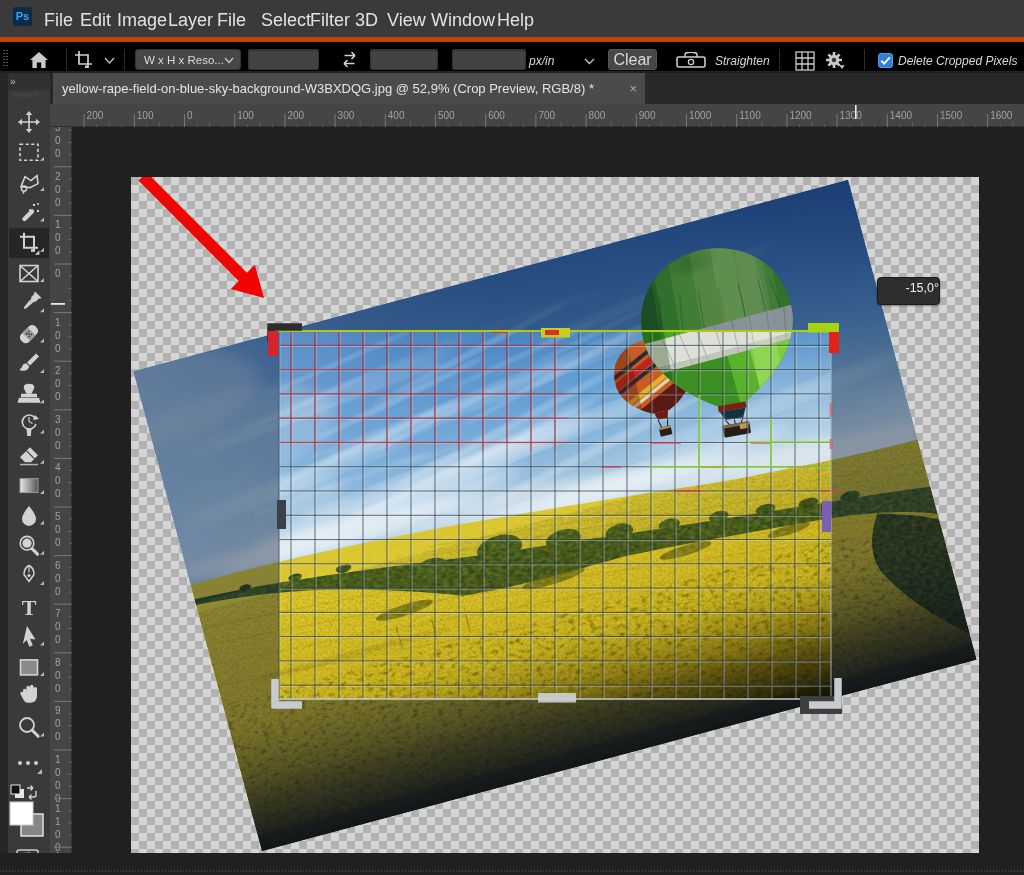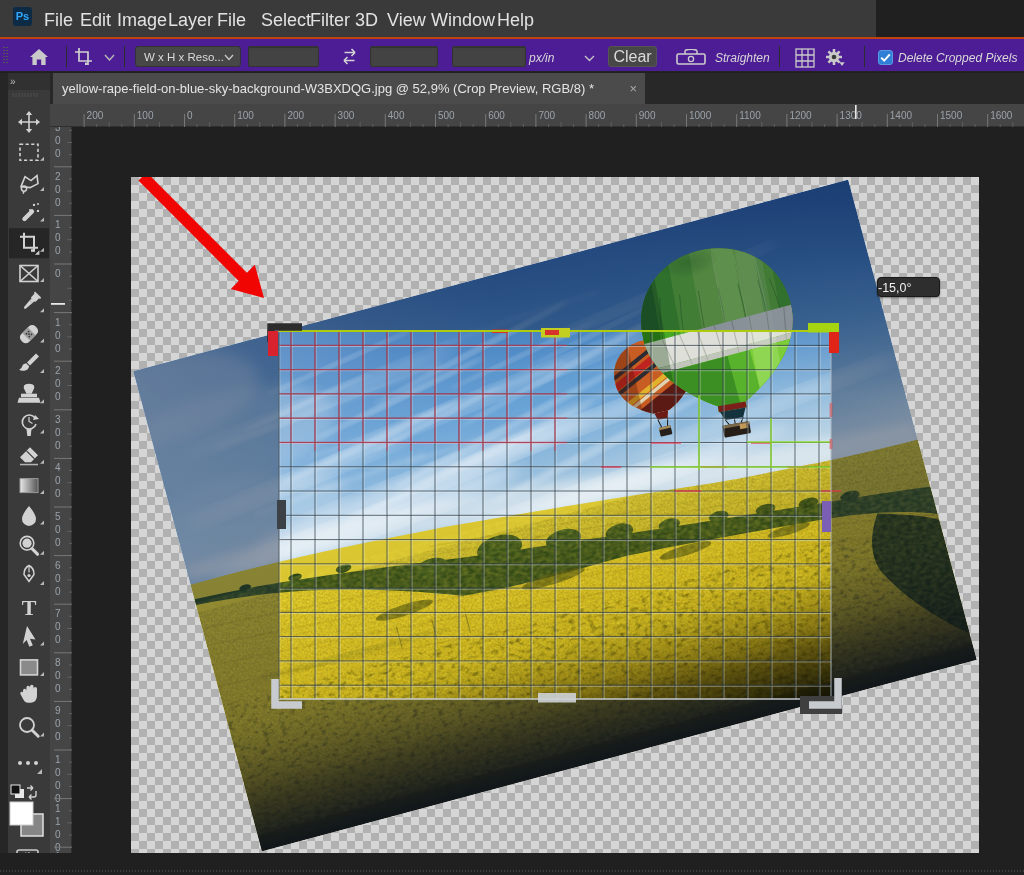--- a/index.html
+++ b/index.html
@@ -1,28 +1,28 @@
 <!DOCTYPE html>
 <html><head>
 <meta charset="utf-8">
 <style>
   * { margin:0; padding:0; box-sizing:border-box; }
   html,body { width:1024px; height:875px; overflow:hidden; background:#202020;
     font-family:"Liberation Sans", sans-serif; }
   .abs { position:absolute; }
   #page { position:relative; width:1024px; height:875px; }
 
-  #menubar { left:0; top:0; width:876px; height:37px; background:#3a3a3a; }
+  #menubar { left:0; top:0; width:1024px; height:37px; background:#3a3a3a; }
   #menubar .mi { position:absolute; top:10px; font-size:18px; color:#e2e2e2; }
   #pslogo { position:absolute; left:13px; top:7px; width:19px; height:19px;
     background:#0d2b45; border-radius:3px; color:#31a8ff; font-size:11px; font-weight:bold;
     text-align:center; line-height:19px; }
 
-  #optbar { left:0; top:37px; width:1024px; height:35px; background:#4c1d95;
-    border-top:2px solid #c2410c; border-bottom:1px solid #232323; }
+  #optbar { left:0; top:37px; width:1024px; height:35px; background:#000000;
+    border-top:5px solid #c2410c; border-bottom:1px solid #232323; }
   .sep { position:absolute; top:7px; width:1px; height:21px; background:#2d2d2d; }
   .field { position:absolute; top:7px; height:21px; background:#434343;
     border:1px solid #333; border-radius:2px; box-shadow:inset 0 1px 1px rgba(0,0,0,0.25); }
   .obtn { position:absolute; top:7px; height:21px; background:#474747;
     border:1px solid #333; border-radius:3px; color:#dadada; font-size:16px; }
   .otext { position:absolute; color:#d8d8d8; font-size:12px; top:12px;font-style:italic; }
 
   #tabbar { left:0; top:73px; width:1024px; height:31px; background:#282828; }
   #tab { position:absolute; left:53px; top:0; width:592px; height:31px; background:#4b4b4b;
     color:#e4e4e4; font-size:13px; line-height:31px; padding-left:9px; white-space:nowrap; }
@@ -36,23 +36,23 @@
   #vruler { left:50px; top:127px; width:22px; height:743px; background:#454545; }
 
   #canvas { left:131px; top:177px; width:848px; height:676px;
     background-image:conic-gradient(#d5d5d5 90deg, #b1b1b1 90deg 180deg, #d5d5d5 180deg 270deg, #b1b1b1 270deg);
     background-size:16px 16px; }
 
   #photo { left:185px; top:267px; width:740px; height:497px; transform:rotate(-15deg); }
 
   #overlay { left:131px; top:177px; width:848px; height:676px; pointer-events:none; }
 
-  #tooltip { left:877px; top:277px; width:63px; height:20px; background:#2e2e2e;
+  #tooltip { left:877px; top:277px; width:63px; height:28px; background:#2e2e2e;
     border:1px solid #1a1a1a; border-radius:4px; color:#f0f0f0; font-size:12.5px;
-    text-align:left; line-height:21px; box-shadow:0 1px 2px rgba(0,0,0,0.4); }
+    text-align:right; line-height:21px; box-shadow:0 1px 2px rgba(0,0,0,0.4); }
 
   #botbar { left:0px; top:853px; width:1024px; height:22px; background:#202020; }
   #botdots { left:0px; top:870px; width:1024px; height:2px;
     background-image:repeating-linear-gradient(90deg,#3e3e3e 0 1px,transparent 1px 3px); }
 </style>
 </head>
 <body>
 <div id="page">
 
   <div class="abs" id="canvas"></div>

